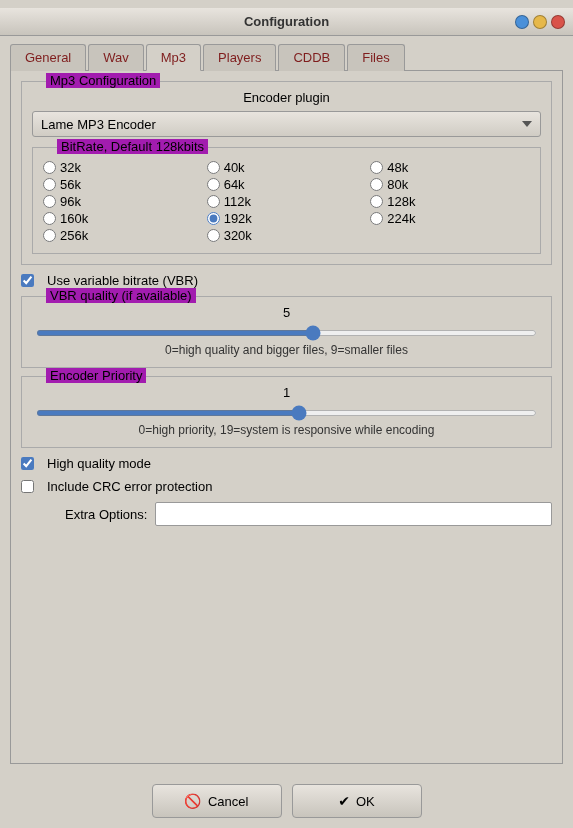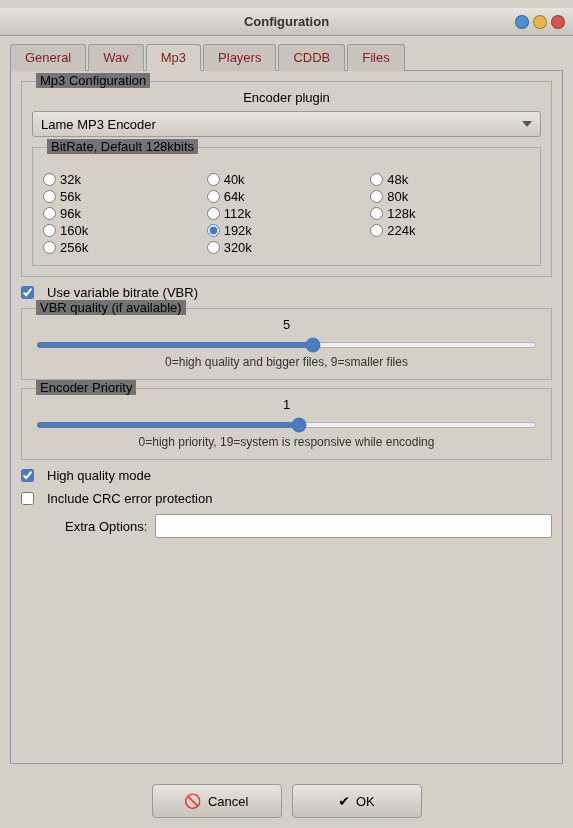--- a/index.html
+++ b/index.html
@@ -98,22 +98,22 @@
     
     .group-box {
       border: 1px solid #aaa;
       padding: 8px 10px 10px;
       position: relative;
       background: #d4d0c8;
     }
     .group-box-title {
       position: absolute;
       top: -9px;
-      left: 14px;
-      background: #737373;
+      left: 24px;
+      background: #a21caf;
       padding: 0 4px;
       font-size: 13px;
       font-weight: normal;
     }
 
     
     .section-label {
       text-align: center;
       font-size: 13px;
       margin-bottom: 6px;
@@ -146,21 +146,21 @@
       border-right: 5px solid transparent;
       border-top: 6px solid #555;
       margin-left: 8px;
     }
 
     
     .bitrate-grid {
       display: grid;
       grid-template-columns: 1fr 1fr 1fr;
       gap: 2px 4px;
-      margin-top: 16px;
+      margin-top: 4px;
     }
     .radio-row {
       display: flex;
       align-items: center;
       gap: 4px;
       font-size: 13px;
     }
     .radio-row input[type=radio] {
       margin: 0;
       cursor: pointer;

